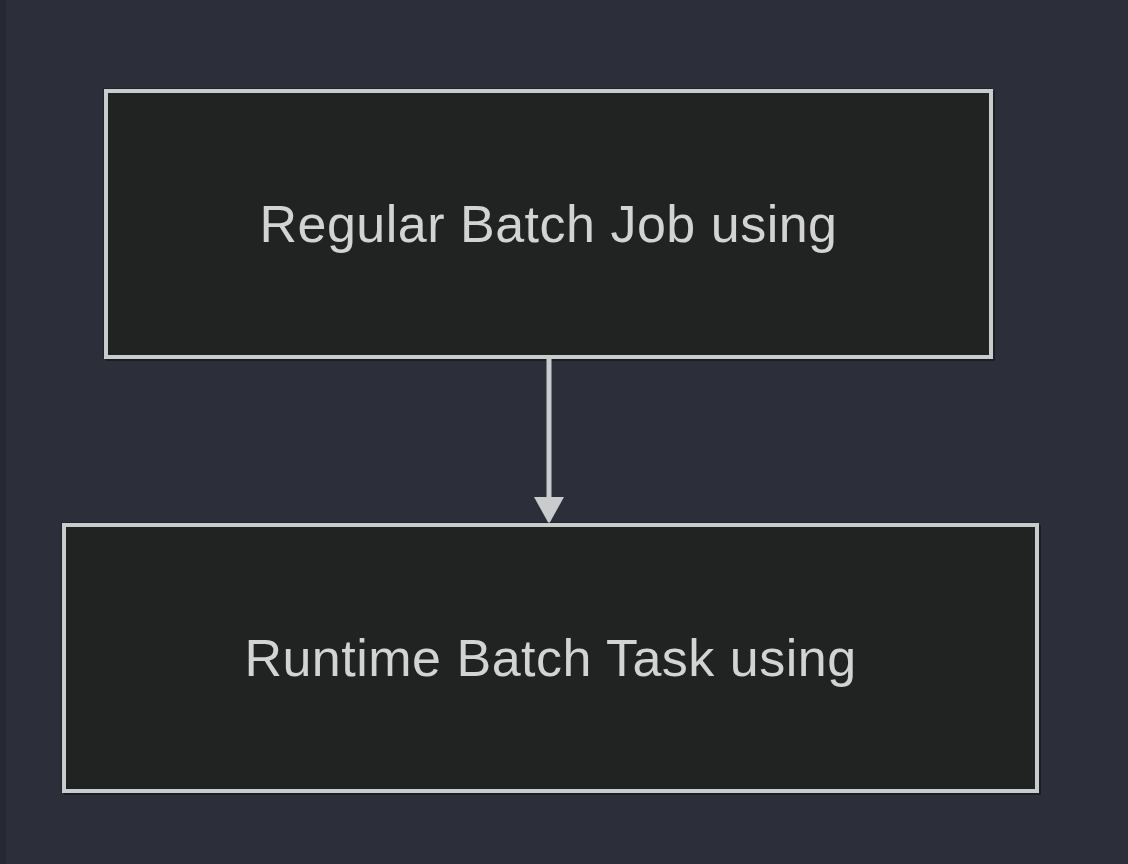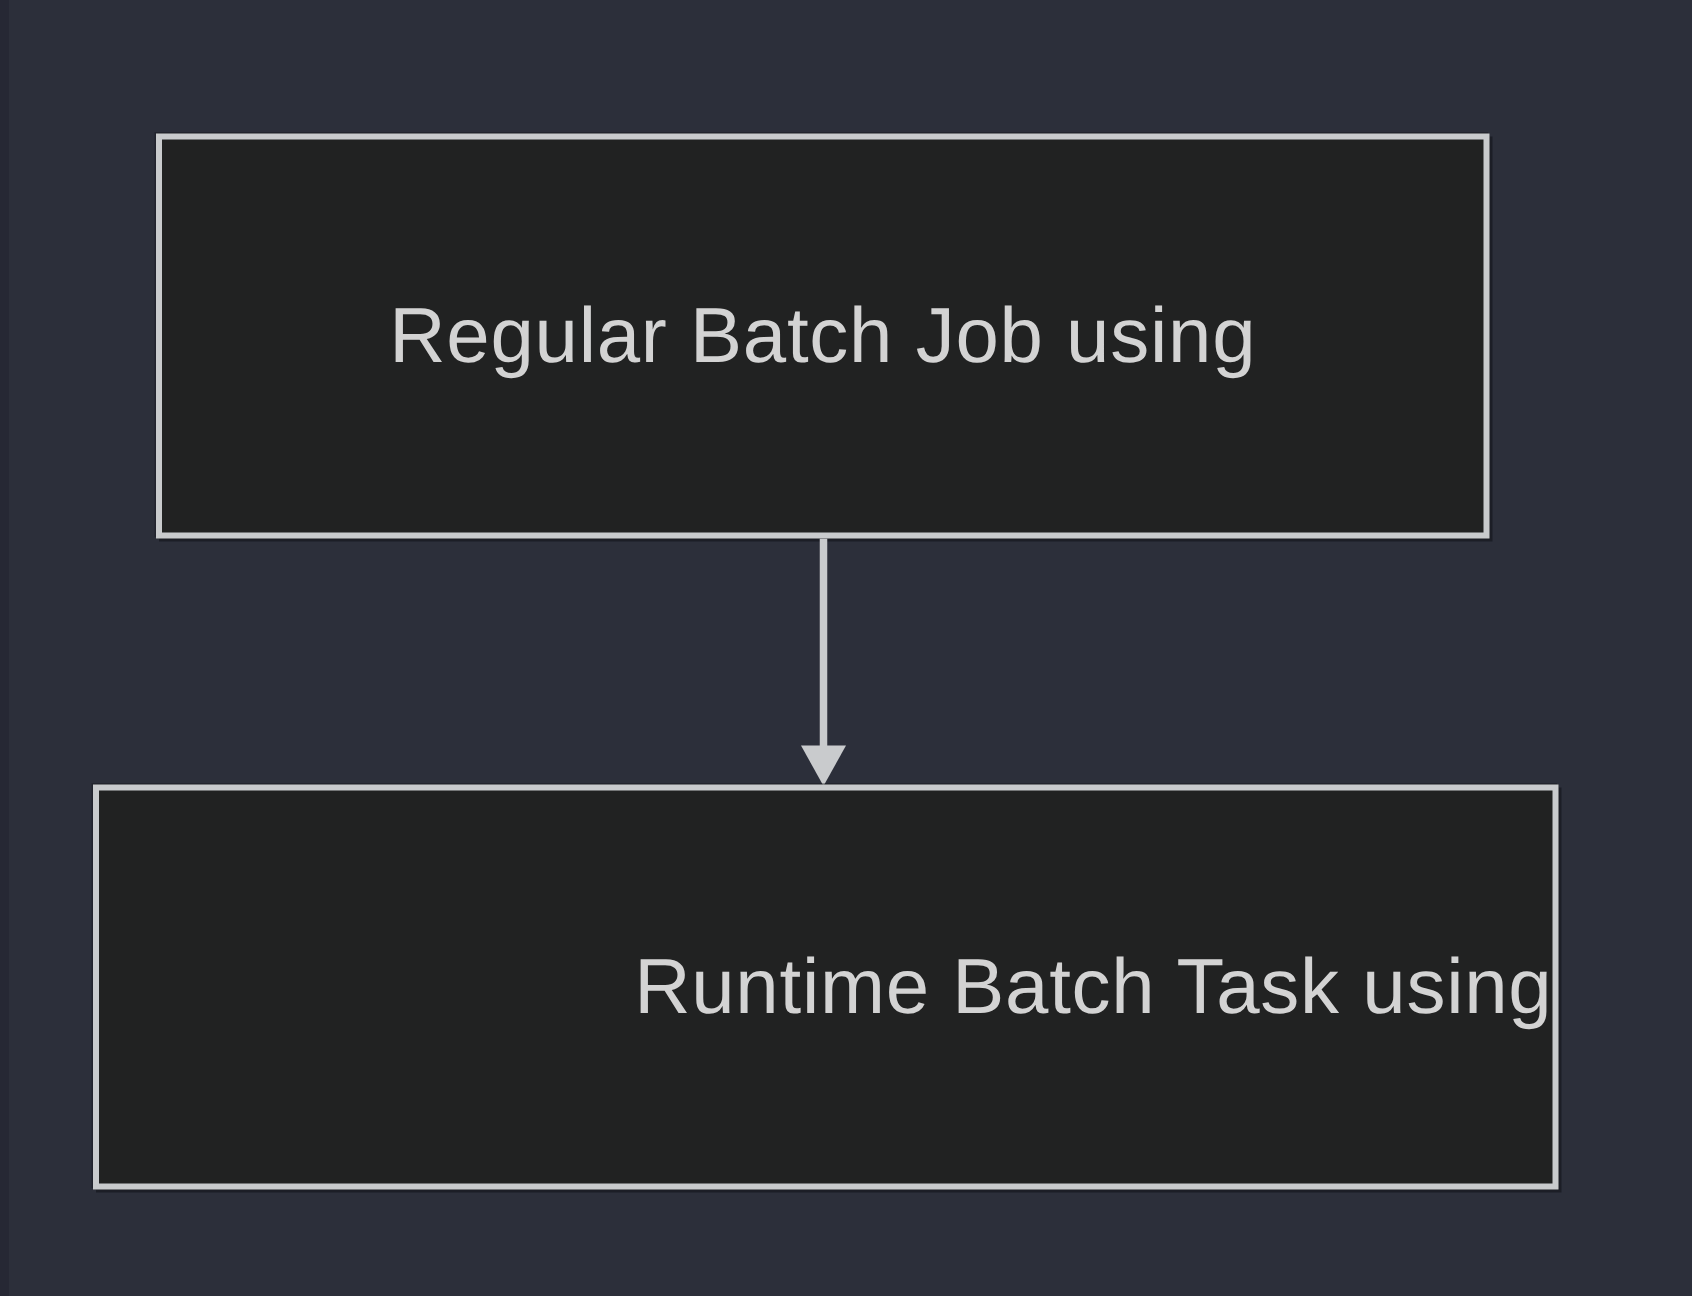--- a/index.html
+++ b/index.html
@@ -42,21 +42,21 @@
     font-size: 52px;
     line-height: 1.62;
     letter-spacing: 0.5px;
   }
   .node-regular {
     left: 104px; top: 89px;
     width: 889px; height: 270px;
   }
   .node-runtime {
     left: 62px; top: 523px;
-    width: 977px; height: 270px; align-items: flex-end;
+    width: 977px; height: 270px;
   }
   .connector {
     position: absolute;
     left: 529px; top: 359px;
     width: 40px; height: 166px;
   }
   .node-line { white-space: nowrap; }
 </style>
 </head>
 <body>

